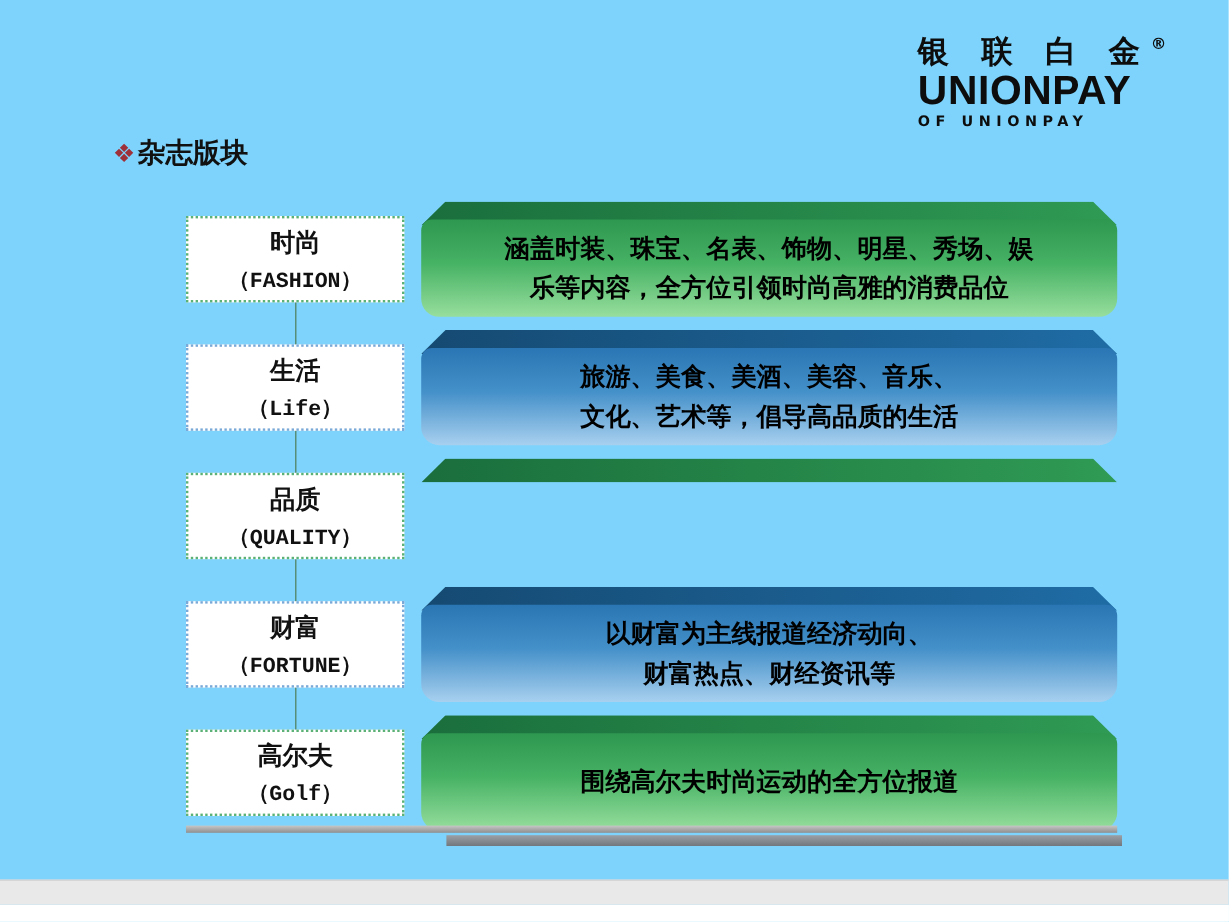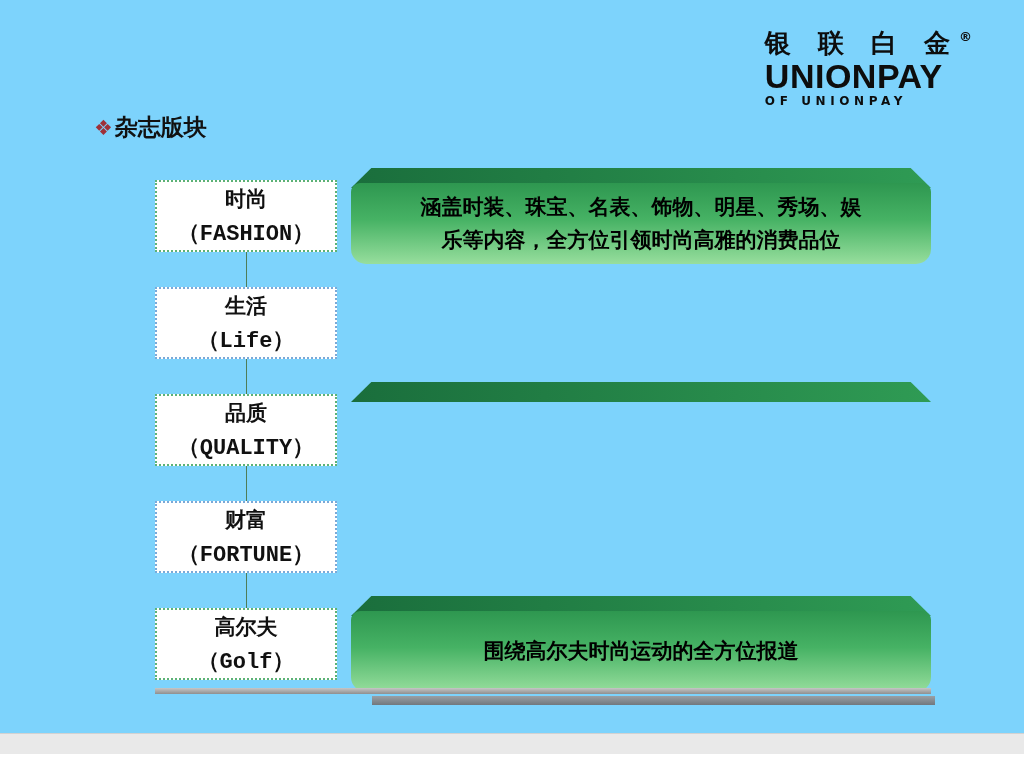--- a/index.html
+++ b/index.html
@@ -30,21 +30,21 @@
          height: 96px; margin-bottom: 11px; position: relative; }
 
   .label-box { align-self: center; height: 72px; width: 182px; background: #ffffff;
                border: 2px dotted #5cb276; display: flex; flex-direction: column;
                justify-content: center; align-items: center; gap: 5px;
                position: relative; z-index: 1; }
   .row.blue .label-box { border-color: #7aa9d8; }
   .row.green .label-box { border-color: #5cb276; }
   .label-cn { font-size: 21px; font-weight: bold;
               font-family: "DejaVu Serif", "Liberation Serif", serif; }
-  .label-en { font-size: 22px; font-weight: bold;
+  .label-en { font-size: 18px; font-weight: bold;
               font-family: "Liberation Mono", "DejaVu Sans Mono", monospace; }
 
   .banner { position: relative; height: 96px; }
   .banner-top { position: absolute; top: 0; left: 0; right: 0; height: 20px;
                 clip-path: polygon(3.5% 0, 96.5% 0, 100% 100%, 0 100%); }
   .banner-front { position: absolute; top: 15px; left: 0; right: 0; bottom: 0;
                   border-radius: 9px 9px 15px 15px; display: flex;
                   align-items: center; justify-content: center; text-align: center; }
   .banner-text { font-size: 21px; font-weight: bold; line-height: 1.55; color: #000;
                  white-space: pre-line; padding: 0 10px;
@@ -97,36 +97,50 @@
 乐等内容，全方位引领时尚高雅的消费品位</div>
         </div>
       </div>
     </div>
 
     <div class="row blue">
       <div class="label-box">
         <div class="label-cn">生活</div>
         <div class="label-en">（Life）</div>
       </div>
+      <div class="banner">
+        <div class="banner-top"></div>
+        <div class="banner-front">
+          <div class="banner-text">旅游、美食、美酒、美容、音乐、
+文化、艺术等，倡导高品质的生活</div>
+        </div>
+      </div>
     </div>
 
     <div class="row green">
       <div class="label-box">
         <div class="label-cn">品质</div>
         <div class="label-en">（QUALITY）</div>
       </div>
       <div class="banner">
         <div class="banner-top"></div>
       </div>
     </div>
 
     <div class="row blue">
       <div class="label-box">
         <div class="label-cn">财富</div>
         <div class="label-en">（FORTUNE）</div>
+      </div>
+      <div class="banner">
+        <div class="banner-top"></div>
+        <div class="banner-front">
+          <div class="banner-text">以财富为主线报道经济动向、
+财富热点、财经资讯等</div>
+        </div>
       </div>
     </div>
 
     <div class="row green">
       <div class="label-box">
         <div class="label-cn">高尔夫</div>
         <div class="label-en">（Golf）</div>
       </div>
       <div class="banner">
         <div class="banner-top"></div>

